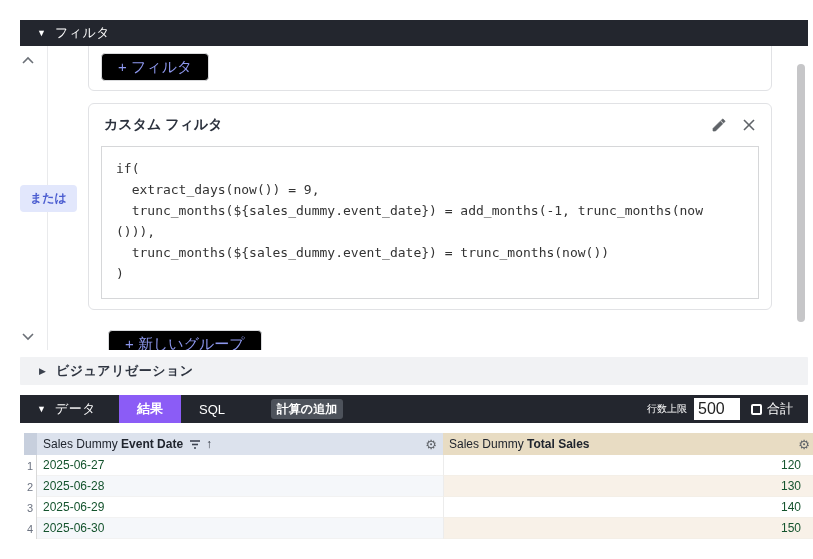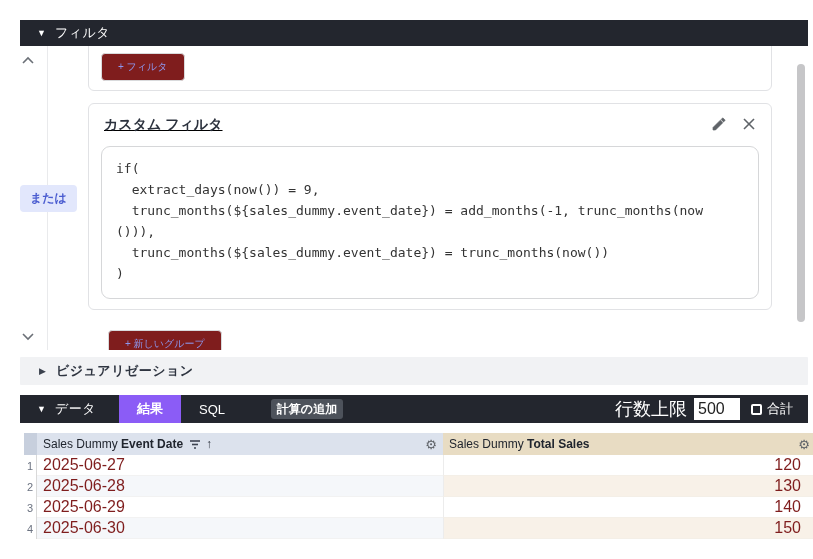--- a/index.html
+++ b/index.html
@@ -21,31 +21,31 @@
   .chev { position:absolute; left:1px; width:14px; height:14px; color:#6b7077; }
   .chev svg { width:14px; height:14px; stroke:#6b7077; stroke-width:1.6; fill:none; }
   #chev-up { top:8px; } #chev-down { top:283px; }
   .or-chip { position:absolute; left:0px; top:139px; background:#e2e7fc; color:#4a5cd0;
              font-size:12px; font-weight:bold; padding:5px 10px; border-radius:4px; }
 
   .card { position:absolute; left:68px; width:684px; background:#fff;
           border:1px solid #e1e2e5; border-radius:6px; }
   #filter-group-card { top:-22px; height:67px; }
   .ghost-btn { display:inline-flex; align-items:center; border:1px solid #d9dadc; border-radius:4px;
-               background:#7f1d1d; color:#8d97ee; font-size:10px; height:28px; padding:0 16px; cursor:pointer; }
+               background:#000000; color:#8d97ee; font-size:15px; height:28px; padding:0 16px; cursor:pointer; }
   #add-filter-btn { position:absolute; left:12px; top:28px; }
 
   #custom-filter-card { top:57px; height:207px; }
-  .cf-head { display:flex; align-items:flex-start; padding:12px 14px 0 15px;text-decoration:underline; }
+  .cf-head { display:flex; align-items:center; padding:12px 14px 0 15px; }
   .cf-title { font-size:14px; font-weight:bold; color:#2c323e; }
   .cf-icons { margin-left:auto; display:flex; align-items:center; gap:14px; }
   .icon-btn { width:16px; height:16px; cursor:pointer; }
   .icon-btn svg { width:16px; height:16px; fill:#5f6368; stroke:#5f6368; }
   .code-box { position:absolute; left:12px; right:12px; top:42px; bottom:10px;
-              border:1px solid #d6d7d9; border-radius:9px; background:#fff; padding:11px 0 0 14px; overflow:hidden; }
+              border:1px solid #d6d7d9; border-radius:0; background:#fff; padding:11px 0 0 14px; overflow:hidden; }
   .code-box pre { font-family:"DejaVu Sans Mono","Liberation Mono",monospace;
                   font-size:13px; line-height:21px; color:#333; white-space:pre; }
 
   #new-group-btn { position:absolute; left:68px; top:284px; height:28px;margin-left:20px; }
 
   .scroll-thumb { position:absolute; left:777px; top:18px; width:8px; height:258px;
                   background:#c6c6c8; border-radius:4px; }
 
   
   #viz-bar { position:absolute; left:20px; top:357px; width:788px; height:28px; background:#f1f2f4;
@@ -55,41 +55,41 @@
 
   
   .dtab { position:absolute; top:0; height:28px; display:flex; align-items:center; justify-content:center;
           font-size:13px; color:#fff; cursor:pointer; }
   #tab-results { left:99px; width:62px; background:#8b5cf6; font-weight:bold; }
   #tab-sql { left:169px; width:46px; }
   #add-calc-btn { position:absolute; left:251px; top:4px; width:72px; height:20px; background:#4d525b;
                   border-radius:3px; color:#fff; font-size:12px; display:flex; align-items:center;
                   justify-content:center; cursor:pointer; font-weight:bold; }
   .data-right { position:absolute; right:0; top:0; height:28px; display:flex; align-items:center; padding-right:15px; }
-  .row-limit-label { font-size:18px; color:#fff; margin-right:7px; }
+  .row-limit-label { font-size:10px; color:#fff; margin-right:7px; }
   #row-limit-input { width:46px; height:22px; border:none; background:#fff; color:#222; font-size:16px;
                      padding:0 4px; font-family:"Liberation Sans","DejaVu Sans",sans-serif; }
   .cbx { width:11px; height:11px; border:2px solid #fff; border-radius:2px; margin:0 5px 0 11px; background:transparent; }
   .totals-label { font-size:13px; color:#fff; }
 
   
   #results-table { position:absolute; left:24px; top:433px; width:792px; }
   .thead { display:flex; height:22px; }
   .th { display:flex; align-items:center; font-size:12px; color:#20252e; overflow:hidden; }
   .th-gut { width:13px; background:#c7cfdd; }
   .th-dim { width:406px; background:#dce2ed; padding-left:6px; }
   .th-mea { width:373px; background:#e8dcc3; padding-left:6px; }
   .th .grp { white-space:pre; }
   .th .fld { font-weight:bold; white-space:pre; }
   .hicon { margin-left:6px; display:inline-flex; }
   .hicon svg { width:12px; height:12px; stroke:#3c4350; stroke-width:1.6; }
   .sort-arrow { margin-left:5px; font-weight:bold; color:#2f3540; font-size:12px; }
   .gear { margin-left:auto; padding-right:6px; color:#5f6368; font-size:13px; cursor:pointer; line-height:1; }
   .trow { display:flex; height:21px; }
-  .tc { font-size:16px; display:flex; align-items:center; color:#7f1d1d; }
+  .tc { font-size:12px; display:flex; align-items:center; color:#14532d; }
   .tc.gut { width:13px; justify-content:flex-end; padding-right:3px; color:#6b7280; font-size:11px;
             border-right:1px solid #d9d9d9; background:#fff; }
   .tc.dim { width:406px; padding-left:6px; border-bottom:1px solid #f2f2f2; }
   .tc.mea { width:372px; justify-content:flex-end; padding-right:14px; border-left:1px solid #ececec;
             border-bottom:1px solid #f4efe7; }
   .trow:nth-child(even) .tc.dim { background:#f5f7fa; }
   .trow:nth-child(even) .tc.mea { background:#f8f1e8; }
 </style>
 </head>
 <body>

